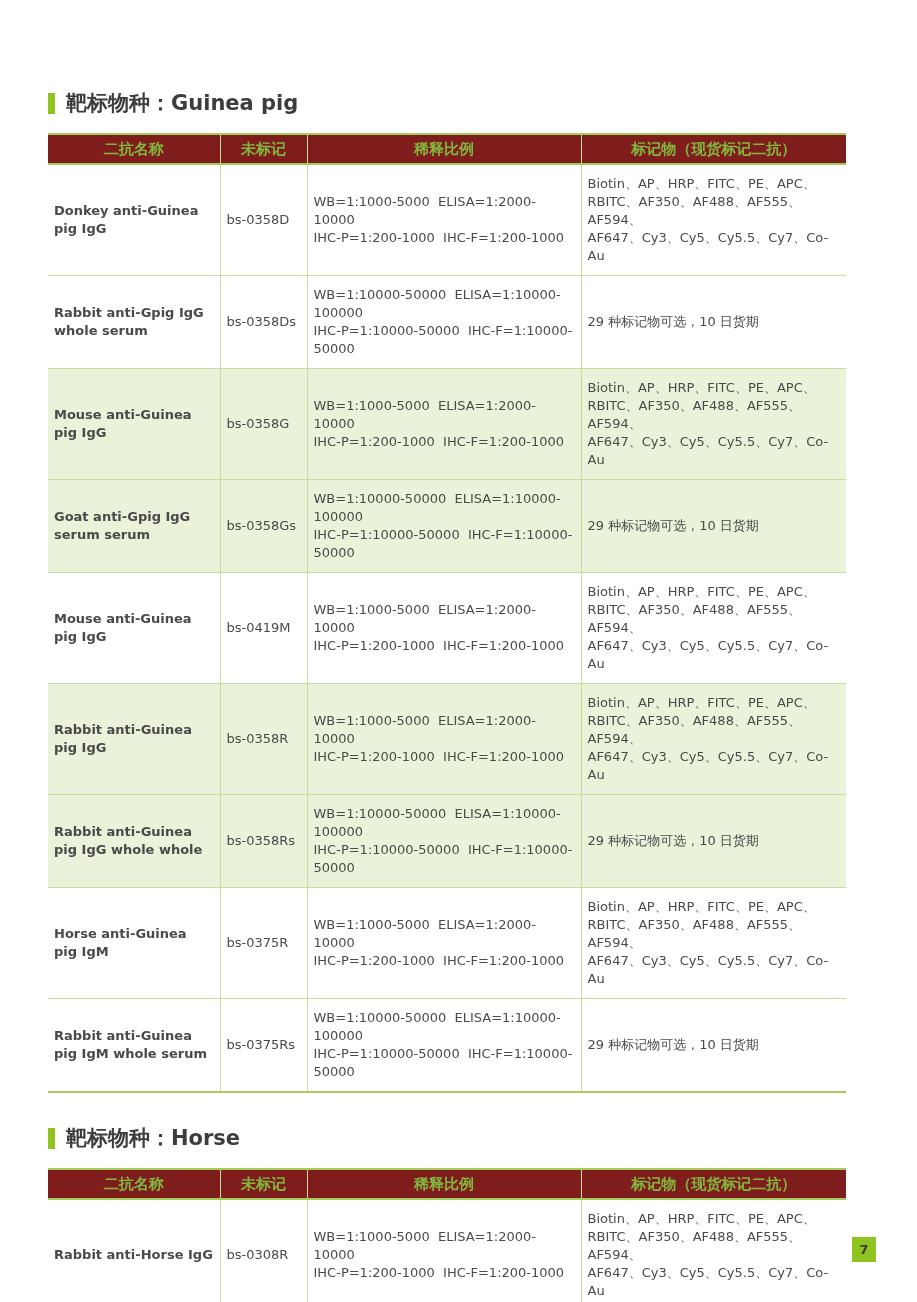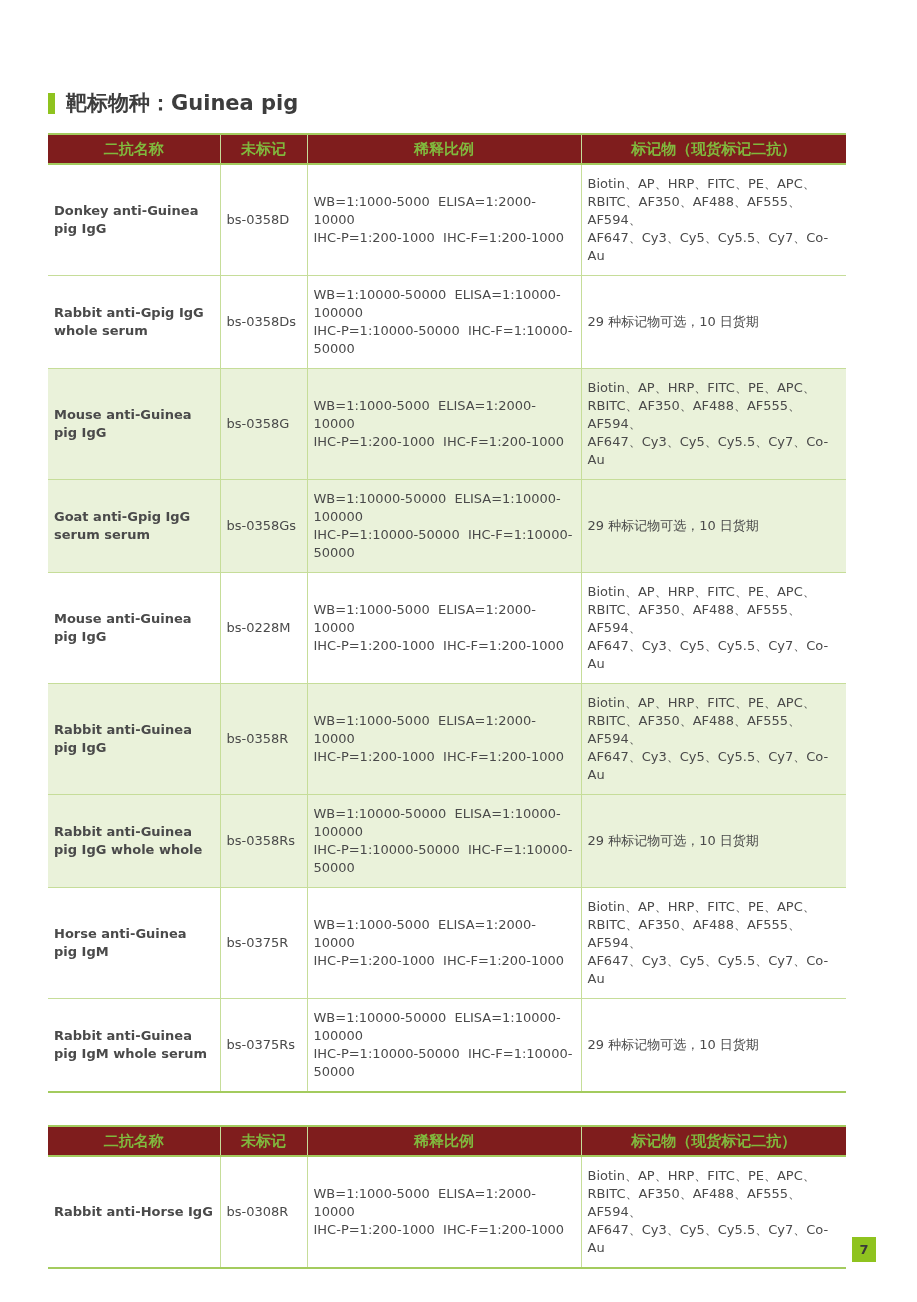--- a/index.html
+++ b/index.html
@@ -125,21 +125,21 @@
   </tr>
           <tr class="hl">
     <td class="name">Goat anti-Gpig IgG serum serum</td>
     <td class="code">bs-0358Gs</td>
     <td class="dilution">WB=1:10000-50000  ELISA=1:10000-100000
 IHC-P=1:10000-50000  IHC-F=1:10000-50000</td>
     <td class="markers">29 种标记物可选，10 日货期</td>
   </tr>
           <tr>
     <td class="name">Mouse anti-Guinea pig IgG</td>
-    <td class="code">bs-0228M</td>
+    <td class="code">bs-0419M</td>
     <td class="dilution">WB=1:1000-5000  ELISA=1:2000-10000
 IHC-P=1:200-1000  IHC-F=1:200-1000</td>
     <td class="markers">Biotin、AP、HRP、FITC、PE、APC、
 RBITC、AF350、AF488、AF555、AF594、
 AF647、Cy3、Cy5、Cy5.5、Cy7、Co-Au</td>
   </tr>
           <tr class="hl">
     <td class="name">Rabbit anti-Guinea pig IgG</td>
     <td class="code">bs-0358R</td>
     <td class="dilution">WB=1:1000-5000  ELISA=1:2000-10000
@@ -169,20 +169,24 @@
     <td class="code">bs-0375Rs</td>
     <td class="dilution">WB=1:10000-50000  ELISA=1:10000-100000
 IHC-P=1:10000-50000  IHC-F=1:10000-50000</td>
     <td class="markers">29 种标记物可选，10 日货期</td>
   </tr>
         </tbody>
     </table>
   </div>
 
   <div class="section">
+    <div class="section-title">
+      <span class="marker-bar"></span>
+      <span>靶标物种：Horse</span>
+    </div>
     <table class="ab-table">
       <colgroup>
           <col style="width:172px">
           <col style="width:87px">
           <col style="width:274px">
           <col style="width:265px">
         </colgroup>
       <thead>
         <tr>
           <th>二抗名称</th>

